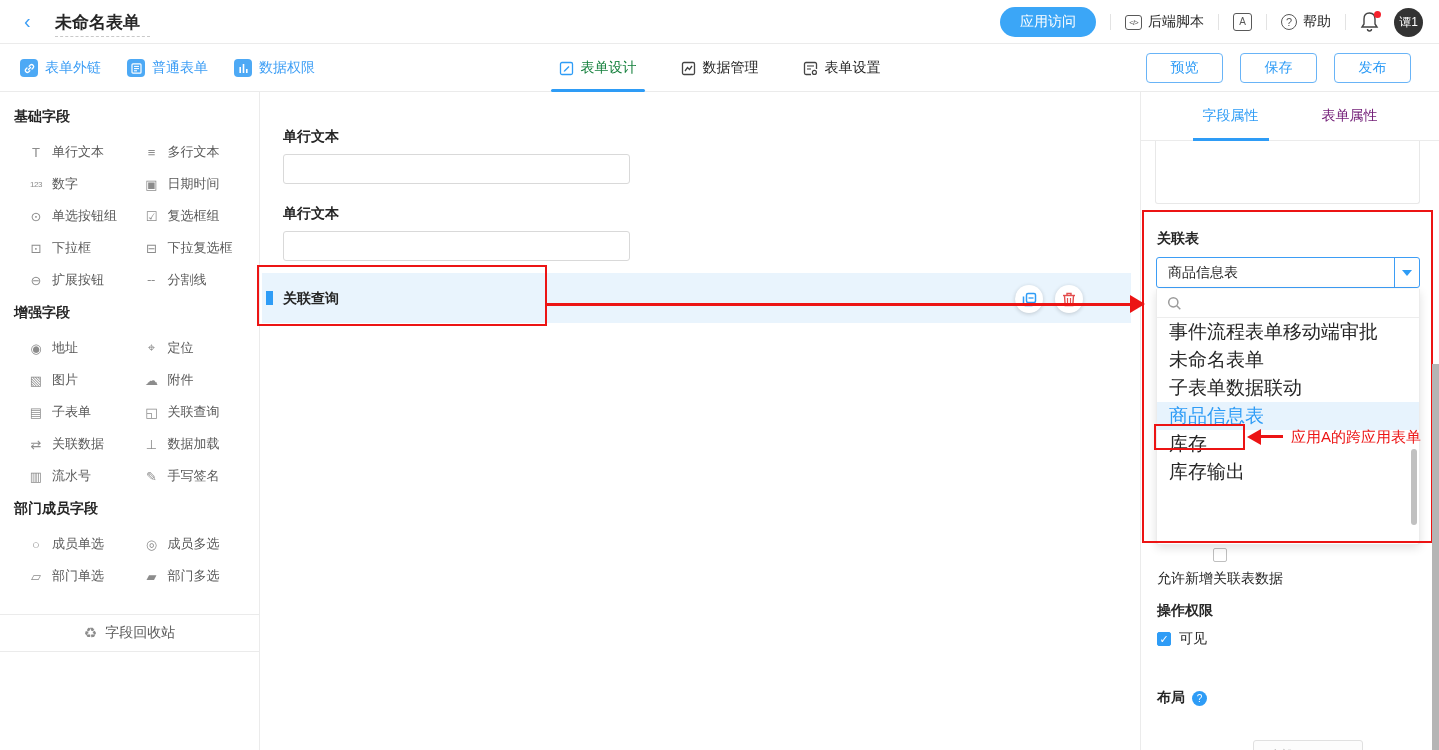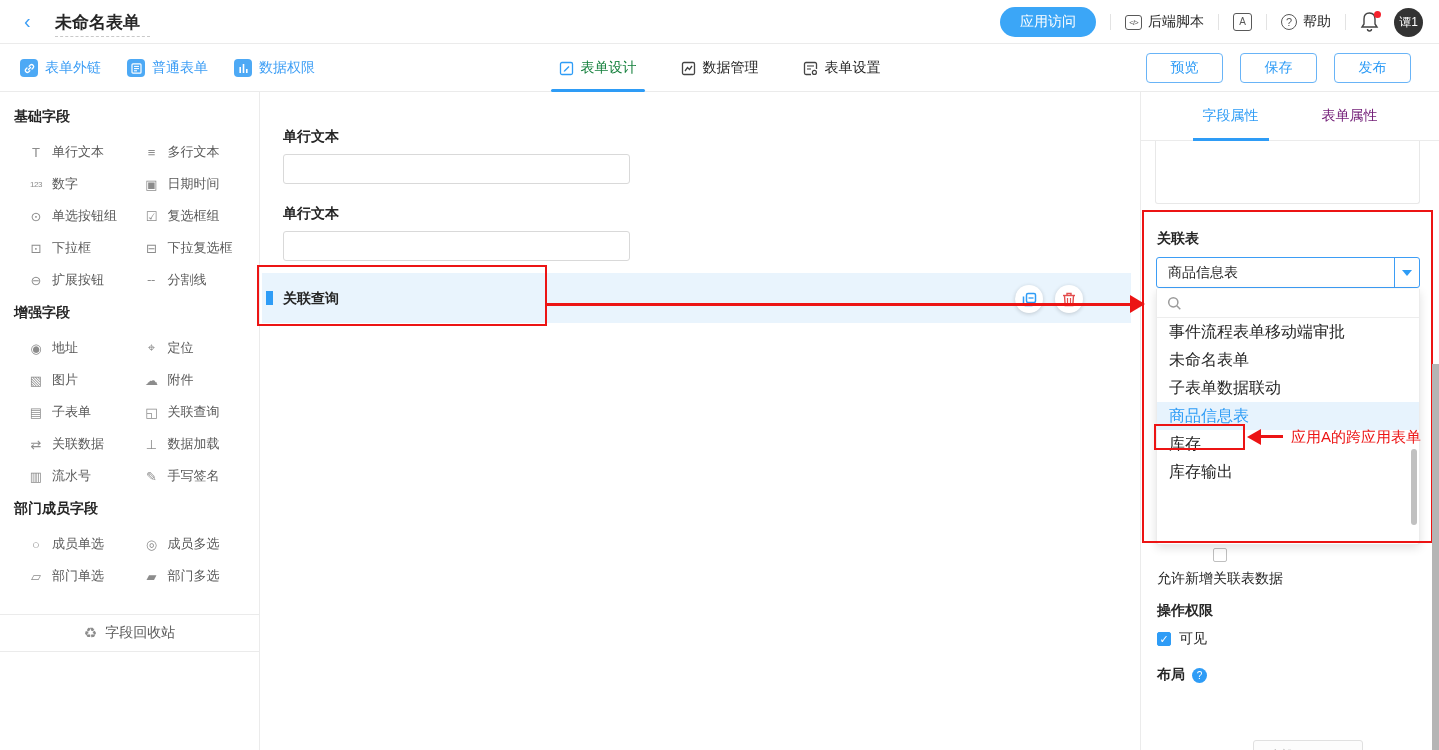--- a/index.html
+++ b/index.html
@@ -90,34 +90,34 @@
     border:1px solid #3d9df5; border-radius:3px; background:#fff; display:flex; cursor:pointer; }
   #linked-select .val { flex:1; font-size:14px; color:#262626; line-height:29px; padding-left:11px; }
   #linked-select .arrow-seg { width:25px; border-left:1px solid #3d9df5; display:flex;
     align-items:center; justify-content:center; }
   .tri-down-blue { width:0; height:0; border-left:5px solid transparent; border-right:5px solid transparent;
     border-top:6px solid #2e9cf6; }
   #dropdown { position:absolute; left:15px; top:197px; width:264px; height:256px; background:#fff;
     border:1px solid #ececec; border-top:none; border-radius:0 0 3px 3px;
     box-shadow:0 3px 10px rgba(0,0,0,0.12); z-index:5; }
   #dd-search { height:29px; border-bottom:1px solid #ededed; display:flex; align-items:center; padding-left:10px; }
-  .dd-option { height:28px; line-height:28px; padding-left:12px; font-size:16px; color:#262626;
+  .dd-option { height:28px; line-height:28px; padding-left:12px; font-size:19px; color:#262626;
     cursor:pointer; white-space:nowrap; overflow:hidden; }
   .dd-option.highlight { background:#e7f3fd; color:#2e9cf6; }
   #dd-scrollthumb { position:absolute; right:2px; top:160px; width:6px; height:76px;
     background:#c0c0c0; border-radius:3px; }
 
   .chk { width:14px; height:14px; border:1px solid #bfbfbf; border-radius:2px; background:#fff; flex:none; }
   .chk.checked { background:#2e9cf6; border-color:#2e9cf6; color:#fff; font-size:11px;
     line-height:13px; text-align:center; }
   .chk-row { position:absolute; display:flex; align-items:center; gap:8px; font-size:14px; color:#262626; cursor:pointer; }
   #allow-add-row { left:16px; top:456px;flex-direction:column; }
   #perm-title { position:absolute; left:16px; top:510px; font-size:14px; font-weight:700; }
   #visible-row { left:16px; top:538px; }
-  #layout-title { position:absolute; left:16px; top:574px; font-size:14px; font-weight:700;
+  #layout-title { position:absolute; left:16px; top:597px; font-size:14px; font-weight:700;
     display:flex; align-items:center; gap:7px; }
   #layout-help { width:15px; height:15px; border-radius:50%; background:#2e9cf6; color:#fff;
     font-size:10px; font-weight:400; line-height:15px; text-align:center; cursor:pointer; }
   #width-row { position:absolute; left:16px; top:613px; display:flex; align-items:flex-end; font-size:11px; color:#8c8c8c;margin-top:35px; }
   #width-select { margin-left:8px; width:110px; height:29px; border:1px solid #e0e0e0; border-radius:3px;
     background:#fcfcfc; display:flex; align-items:center; justify-content:space-between;
     padding:0 16px; color:#b3b3b3; cursor:not-allowed; }
   .tri-down-gray { width:0; height:0; border-left:5px solid transparent; border-right:5px solid transparent;
     border-top:5px solid #b9b9b9; }
 

